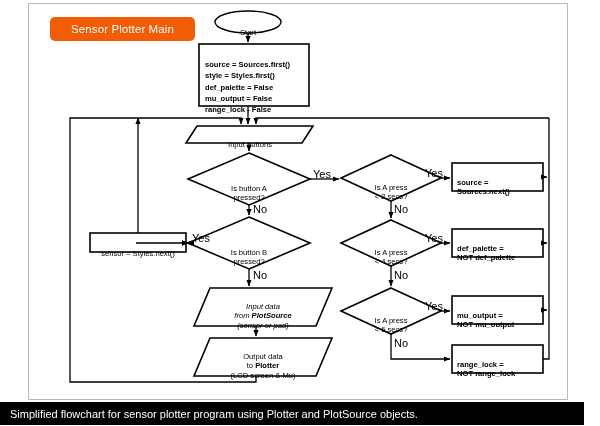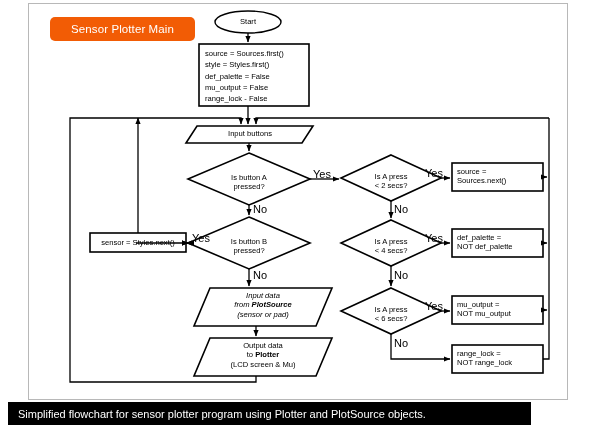--- a/index.html
+++ b/index.html
@@ -46,23 +46,23 @@
     align-items: center;
     justify-content: center;
     color: #ffffff;
     font-size: 11.5px;
     font-weight: normal;
     letter-spacing: 0.1px;
     box-sizing: border-box;
   }
   .caption-bar {
     position: absolute;
-    left: 8px;
+    left: 0;
     top: 402px;
-    width: 523px;
+    width: 584px;
     height: 23px;
     background: #000000;
     display: flex;
     align-items: center;
     box-sizing: border-box;
     text-align: center;
   }
   .caption-text {
     color: #ffffff;
     font-size: 11px;
@@ -70,23 +70,25 @@
     white-space: nowrap;
   }
   .node-text {
     position: absolute;
     font-size: 7.6px;
     color: #000000;
     text-align: center;
     line-height: 9.4px;
     pointer-events: none;
     white-space: pre;
+    margin-top: 11px;
   }
   .node-text.left {
     text-align: left;
+    font-weight: bold;
   }
   .edge-label {
     position: absolute;
     font-size: 11px;
     color: #000000;
     white-space: nowrap;
   }
   .bold {
     font-weight: bold;
   }

